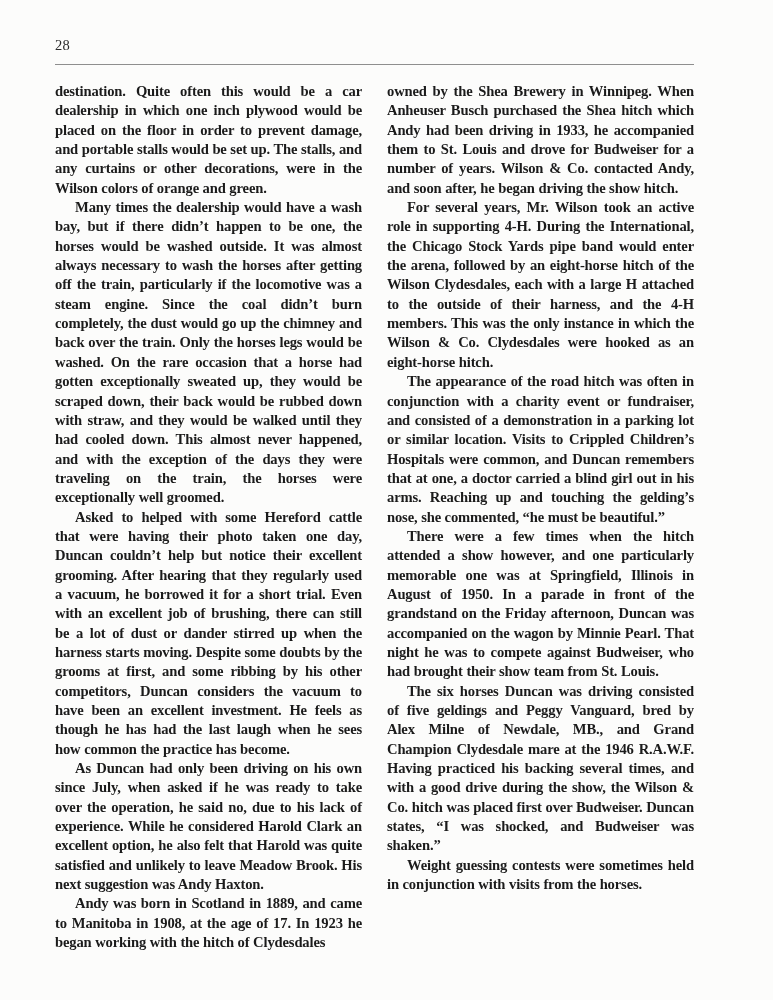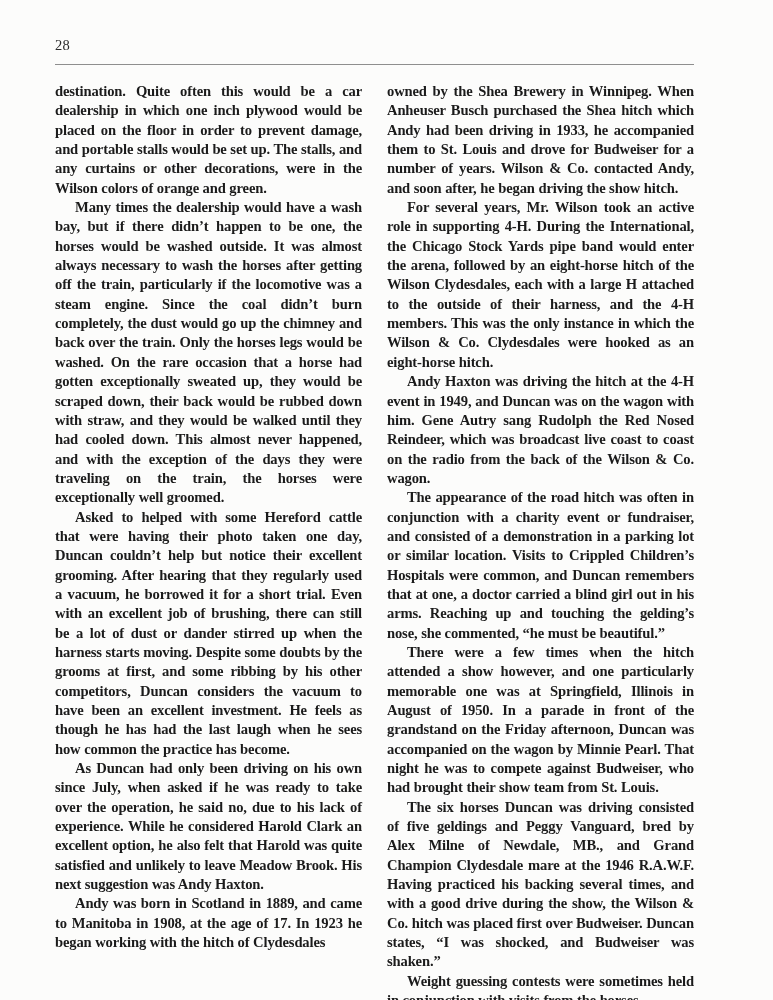--- a/index.html
+++ b/index.html
@@ -95,21 +95,20 @@
     <div class="col" id="col-left">
         <p class="para flow">destination. Quite often this would be a car dealership in which one inch plywood would be placed on the floor in order to prevent damage, and portable stalls would be set up. The stalls, and any curtains or other decorations, were in the Wilson colors of orange and green.</p>
         <p class="para flow indent">Many times the dealership would have a wash bay, but if there didn’t happen to be one, the horses would be washed outside. It was almost always necessary to wash the horses after getting off the train, particularly if the locomotive was a steam engine. Since the coal didn’t burn completely, the dust would go up the chimney and back over the train. Only the horses legs would be washed. On the rare occasion that a horse had gotten exceptionally sweated up, they would be scraped down, their back would be rubbed down with straw, and they would be walked until they had cooled down. This almost never happened, and with the exception of the days they were traveling on the train, the horses were exceptionally well groomed.</p>
         <p class="para flow indent">Asked to helped with some Hereford cattle that were having their photo taken one day, Duncan couldn’t help but notice their excellent grooming. After hearing that they regularly used a vacuum, he borrowed it for a short trial. Even with an excellent job of brushing, there can still be a lot of dust or dander stirred up when the harness starts moving. Despite some doubts by the grooms at first, and some ribbing by his other competitors, Duncan considers the vacuum to have been an excellent investment. He feels as though he has had the last laugh when he sees how common the practice has become.</p>
         <p class="para flow indent">As Duncan had only been driving on his own since July, when asked if he was ready to take over the operation, he said no, due to his lack of experience. While he considered Harold Clark an excellent option, he also felt that Harold was quite satisfied and unlikely to leave Meadow Brook. His next suggestion was Andy Haxton.</p>
         <p class="para flow indent">Andy was born in Scotland in 1889, and came to Manitoba in 1908, at the age of 17. In 1923 he began working with the hitch of Clydesdales</p>
       </div>
     <div class="col" id="col-right">
         <p class="para flow">owned by the Shea Brewery in Winnipeg. When Anheuser Busch purchased the Shea hitch which Andy had been driving in 1933, he accompanied them to St. Louis and drove for Budweiser for a number of years. Wilson &amp; Co. contacted Andy, and soon after, he began driving the show hitch.</p>
         <p class="para flow indent">For several years, Mr. Wilson took an active role in supporting 4-H. During the International, the Chicago Stock Yards pipe band would enter the arena, followed by an eight-horse hitch of the Wilson Clydesdales, each with a large H attached to the outside of their harness, and the 4-H members. This was the only instance in which the Wilson &amp; Co. Clydesdales were hooked as an eight-horse hitch.</p>
-        <p class="para flow indent">Andy Haxton was driving the hitch at the 4-H event in 1949, and Duncan was on the wagon with him. Gene Autry sang Rudolph the Red Nosed Reindeer, which was broadcast live coast to coast on the radio from the back of the Wilson &amp; Co. wagon.</p>
         <p class="para flow indent">The appearance of the road hitch was often in conjunction with a charity event or fundraiser, and consisted of a demonstration in a parking lot or similar location. Visits to Crippled Children’s Hospitals were common, and Duncan remembers that at one, a doctor carried a blind girl out in his arms. Reaching up and touching the gelding’s nose, she commented, “he must be beautiful.”</p>
         <p class="para flow indent">There were a few times when the hitch attended a show however, and one particularly memorable one was at Springfield, Illinois in August of 1950. In a parade in front of the grandstand on the Friday afternoon, Duncan was accompanied on the wagon by Minnie Pearl. That night he was to compete against Budweiser, who had brought their show team from St. Louis.</p>
         <p class="para flow indent">The six horses Duncan was driving consisted of five geldings and Peggy Vanguard, bred by Alex Milne of Newdale, MB., and Grand Champion Clydesdale mare at the 1946 R.A.W.F. Having practiced his backing several times, and with a good drive during the show, the Wilson &amp; Co. hitch was placed first over Budweiser. Duncan states, “I was shocked, and Budweiser was shaken.”</p>
         <p class="para flow indent">Weight guessing contests were sometimes held in conjunction with visits from the horses.</p>
       </div>
   </div>
 
 </div>
 
 </body></html>

